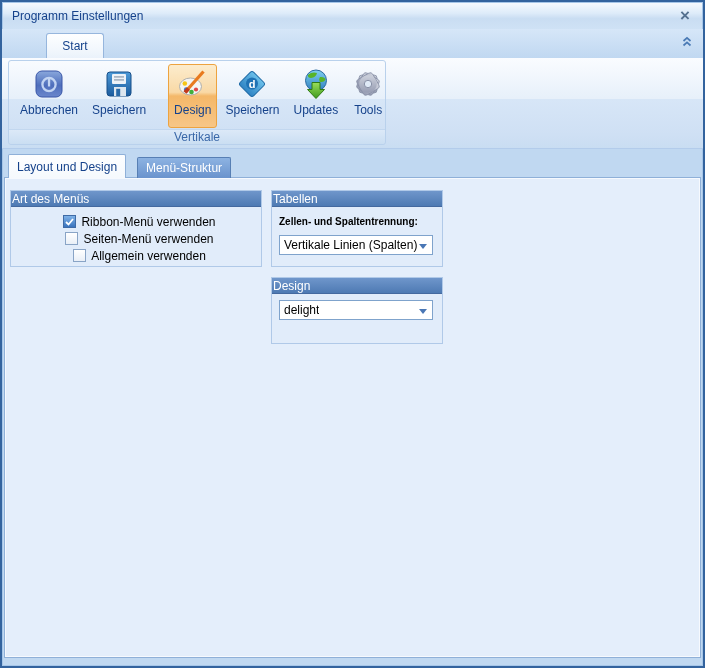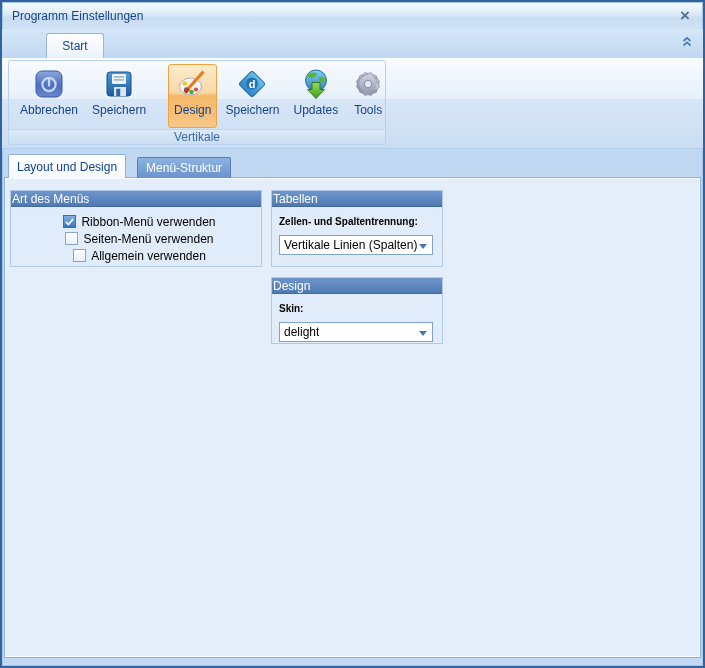--- a/index.html
+++ b/index.html
@@ -266,21 +266,20 @@
         <div class="dropdown">
           <span class="dval">Vertikale Linien (Spalten)</span>
           <span class="arrow"></span>
         </div>
       </div>
     </div>
 
     <div class="panel panel-design">
       <div class="phead">Design</div>
       <div class="pbody">
-        <div class="flabel">Skin:</div>
         <div class="dropdown">
           <span class="dval">delight</span>
           <span class="arrow"></span>
         </div>
       </div>
     </div>
 
   </div>
 </div>
 

